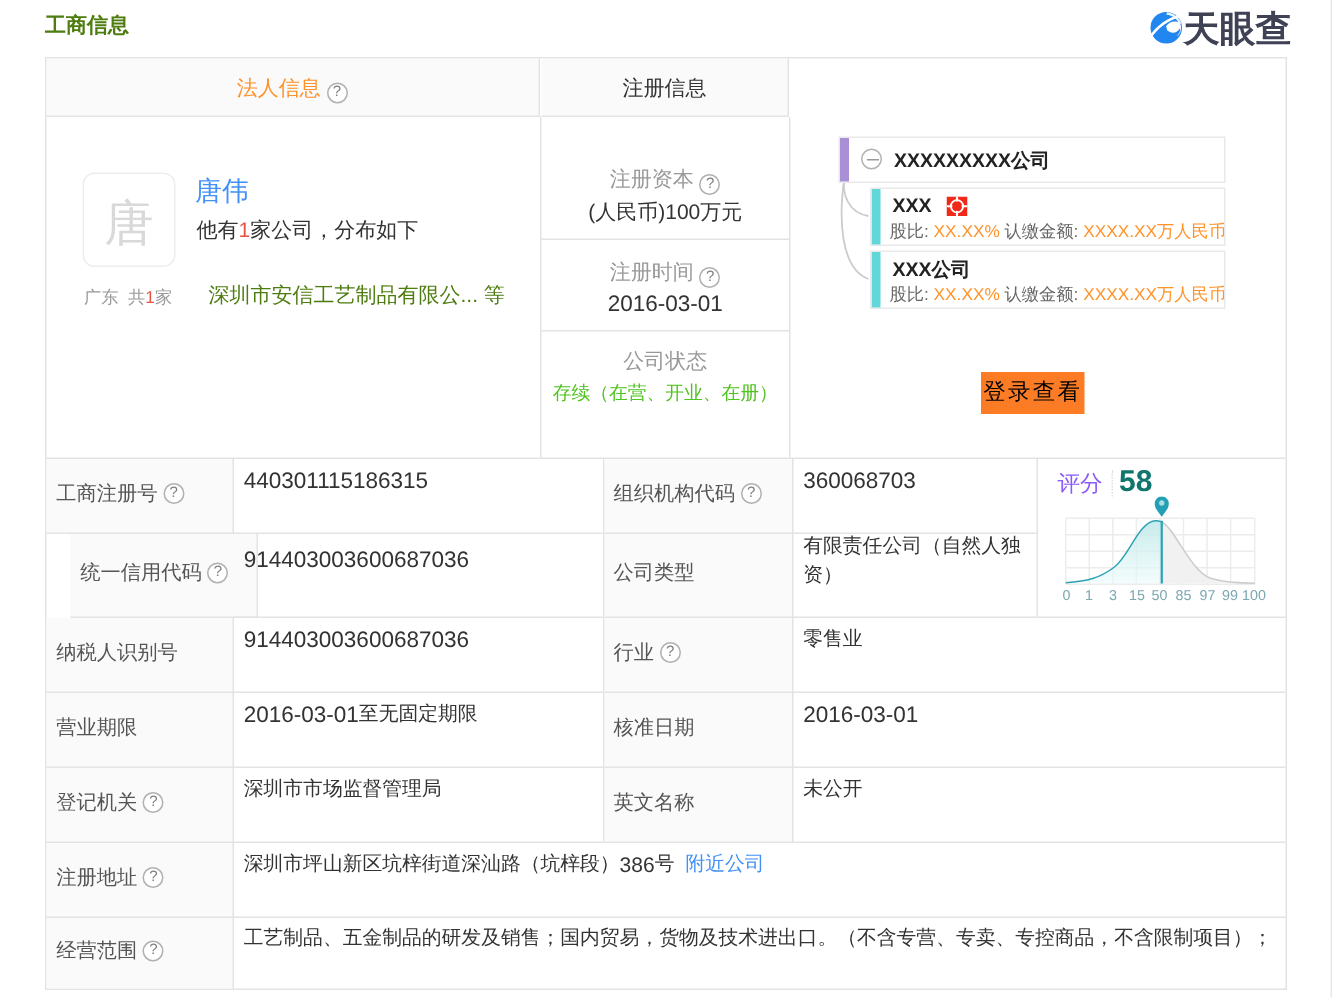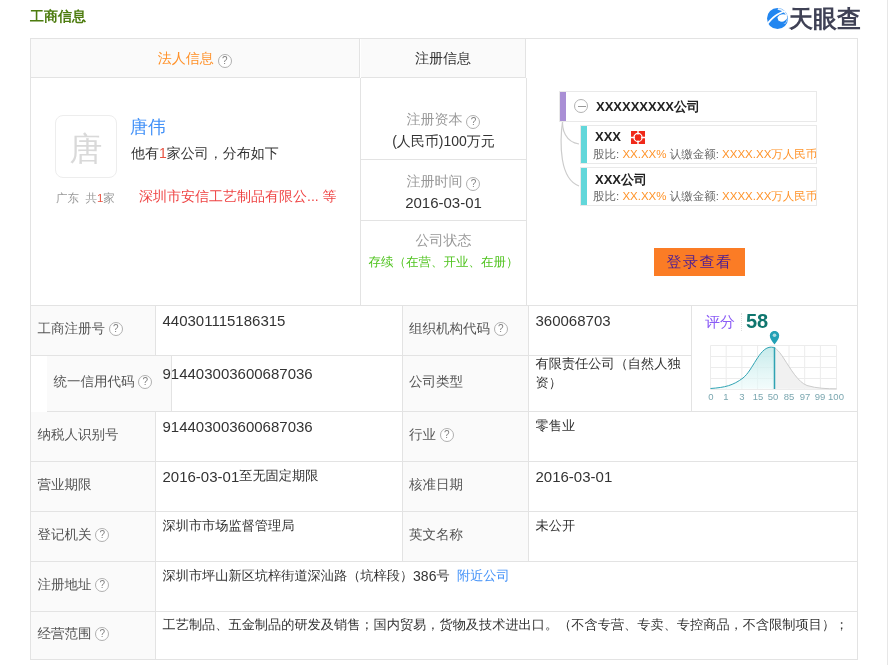--- a/index.html
+++ b/index.html
@@ -12,21 +12,21 @@
 .vline{position:absolute;background:#e3e3e3;width:1px}
 
 .hcell{position:absolute;top:0;height:39px;line-height:38px;text-align:center;font-size:14px;background:#fafafa;border-bottom:1px solid #e3e3e3}
 .orange{color:#ff9129}
 .qc{display:inline-block;width:14px;height:14px;line-height:12px;border:1px solid #b0b0b0;border-radius:50%;color:#808080;font-size:10px;text-align:center;vertical-align:-1px;font-weight:normal;background:#fff}
 
 #avatar{left:24px;top:76px;width:62px;height:63px;border:1px solid #ededed;border-radius:8px;text-align:center;line-height:65px;font-size:33px;color:#d9d9d9}
 #pname{left:99px;top:76px;font-size:18px;color:#4291f8}
 #psub{left:100px;top:106px;font-size:14px;color:#333}
 #preg{left:25px;top:151.5px;font-size:11.5px;color:#999}
-#pcomp{left:108px;top:149px;font-size:14px;color:#ef4444}
+#pcomp{left:108px;top:149px;font-size:14px;color:#4d7c0f}
 .red{color:#e85241}
 
 .mcell{position:absolute;left:330px;width:165px;text-align:center;font-size:14px}
 .mlab{color:#999;line-height:22px}
 .mval{color:#333;line-height:22px}
 .green{color:#4fc31e}
 
 .lab{position:absolute;background:#fafafa;font-size:13.5px;color:#555;border-right:1px solid #e3e3e3;border-bottom:1px solid #e3e3e3;display:flex;align-items:center;padding-left:6.5px;padding-bottom:3px}
 .val{position:absolute;font-size:13.2px;color:#333;border-right:1px solid #e3e3e3;border-bottom:1px solid #e3e3e3;display:flex;align-items:center;padding-left:7px;padding-bottom:21px}
 .num{font-size:15px}
@@ -35,21 +35,21 @@
 .card{position:absolute;background:#fff;border:1px solid #e9e9e9;overflow:hidden}
 .bar{position:absolute;left:0;top:-1px;bottom:-1px;width:6px}
 .purple{background:#a98fd5}
 .teal{background:#62d7da}
 .minus{position:absolute;left:14px;top:7px;width:14px;height:14px;border:1px solid #b3b3b3;border-radius:50%}
 .minus:after{content:"";position:absolute;left:3px;top:5.5px;width:8px;height:1px;background:#999}
 .ctitle{position:absolute;left:36px;top:0;height:100%;display:flex;align-items:center;font-size:13px;font-weight:bold;color:#222}
 .ct2{position:absolute;left:14px;top:3px;font-size:13px;font-weight:bold;color:#222}
 .stats{position:absolute;left:12px;top:21px;font-size:11.5px;color:#666;white-space:nowrap}
 .stats .o{color:#ff9329}
-#loginbtn{left:623px;top:209px;width:91px;height:28px;background:#fb7c25;color:#4c1d95;font-size:15px;text-align:center;line-height:28px;letter-spacing:1.5px}
+#loginbtn{left:623px;top:209px;width:69px;height:28px;background:#fb7c25;color:#000000;font-size:15px;text-align:center;line-height:28px;letter-spacing:1.5px}
 
 #pflab{left:674px;top:274px;font-size:15px;color:#8b5cf6}
 #pfdiv{left:710px;top:274px;width:0;height:18px;border-left:1px dotted #ddd}
 #score58{left:715px;top:271px;font-size:20px;font-weight:bold;color:#0f766e}
 </style>
 </head>
 <body>
 <div class="abs" id="title">工商信息</div>
 <div class="abs" id="rightline"></div>
 

